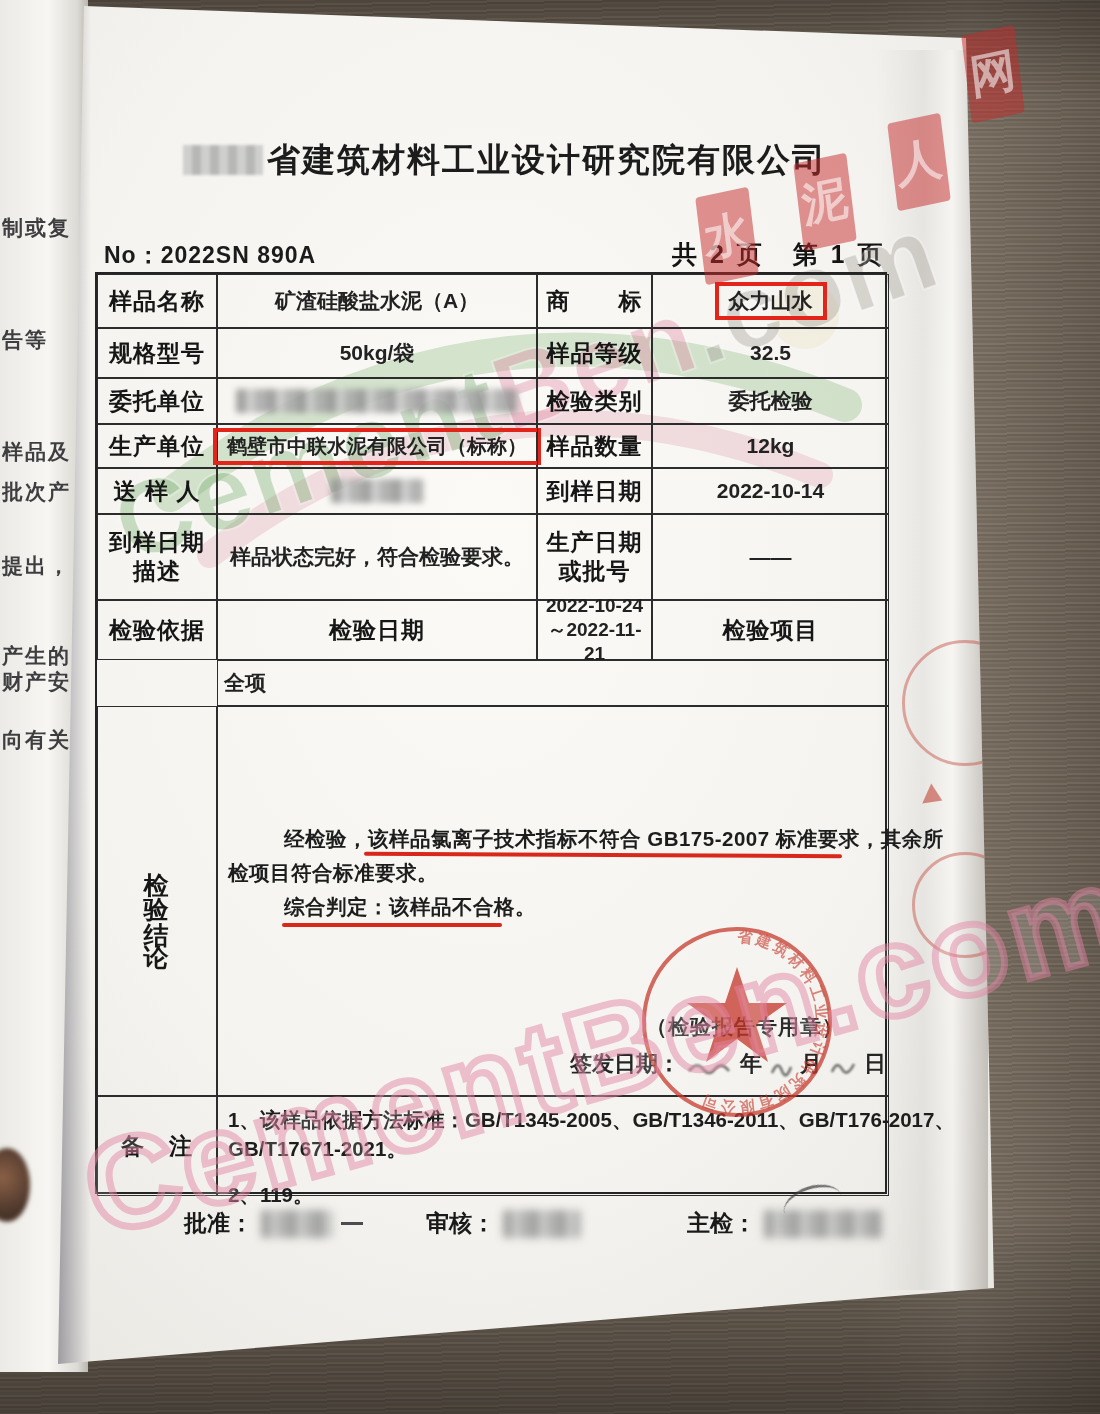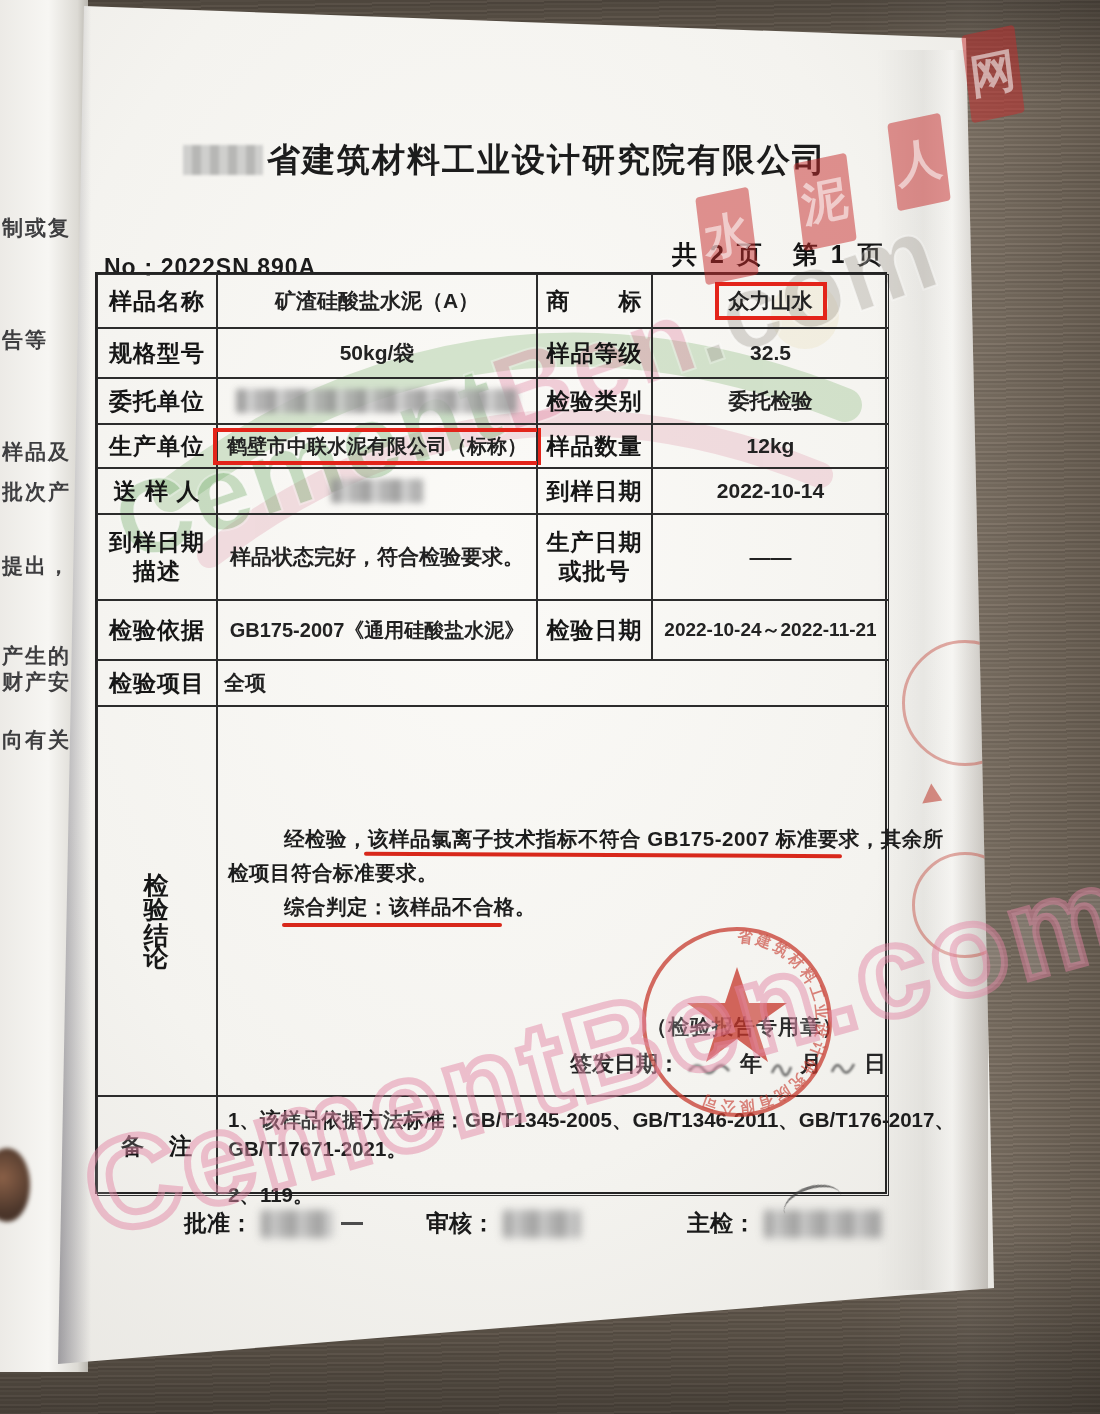--- a/index.html
+++ b/index.html
@@ -27,21 +27,21 @@
     background:linear-gradient(90deg,rgba(0,0,0,0) 0,rgba(0,0,0,.05) 42%,rgba(255,255,255,.28) 68%,rgba(108,99,90,.33) 100%);}
   
   .title{position:absolute;left:120px;top:138px;width:770px;text-align:center;
     font-size:33px;font-weight:700;color:#1c1c1c;letter-spacing:2px;white-space:nowrap;}
   .redact-inline{display:inline-block;width:80px;height:30px;vertical-align:-4px;margin-right:4px;
     background:repeating-linear-gradient(90deg,#cfcfcd 0 9px,#b7b7b5 9px 18px),
                repeating-linear-gradient(0deg,rgba(255,255,255,.45) 0 8px,rgba(0,0,0,.10) 8px 16px);
     filter:blur(1.5px);}
   .subtitle{position:absolute;left:120px;top:196px;width:770px;text-align:center;
     font-size:33px;font-weight:700;color:#171717;letter-spacing:17px;}
-  .no-line{position:absolute;left:104px;top:240px;font-size:23px;font-weight:700;color:#1b1b1b;letter-spacing:1px;margin-top:12px;}
+  .no-line{position:absolute;left:104px;top:240px;font-size:23px;font-weight:700;color:#1b1b1b;letter-spacing:1px;}
   .pages{position:absolute;left:672px;top:238px;font-size:25px;font-weight:700;color:#141414;letter-spacing:3px;}
   
   .tbl{position:absolute;left:95px;top:272px;width:792px;height:922px;z-index:4;
     display:grid;grid-template-columns:120px 320px 115px 237px;
     grid-template-rows:54px 50px 46px 44px 46px 86px 60px 46px 390px 100px;
     border:2.5px solid #242424;box-sizing:border-box;}
   .cell{border:1.2px solid #2c2c2c;box-sizing:border-box;display:flex;align-items:center;
     justify-content:center;padding:2px 6px;color:#161616;min-width:0;min-height:0;}
   .lab{font-size:23px;font-weight:700;letter-spacing:1px;flex-direction:column;line-height:1.25;text-align:left;}
   .val{font-size:21px;font-weight:700;color:#222;text-align:center;}
@@ -169,21 +169,20 @@
       <div>描述</div>
     </div>
     <div class="cell val">样品状态完好，符合检验要求。</div>
     <div class="cell lab">
       <div>生产日期</div>
       <div>或批号</div>
     </div>
     <div class="cell val">——</div>
 
     <div class="cell lab">检验依据</div>
-    <div class="cell val" style="font-size:20px">GB175-2007《通用硅酸盐水泥》</div>
     <div class="cell lab">检验日期</div>
     <div class="cell val" style="font-size:19px">2022-10-24～2022-11-21</div>
 
     <div class="cell lab">检验项目</div>
     <div class="cell val s24 leftal">全项</div>
 
     <div class="cell">
       <span class="vert">检验结论</span>
     </div>
     <div class="cell s24 concl">

